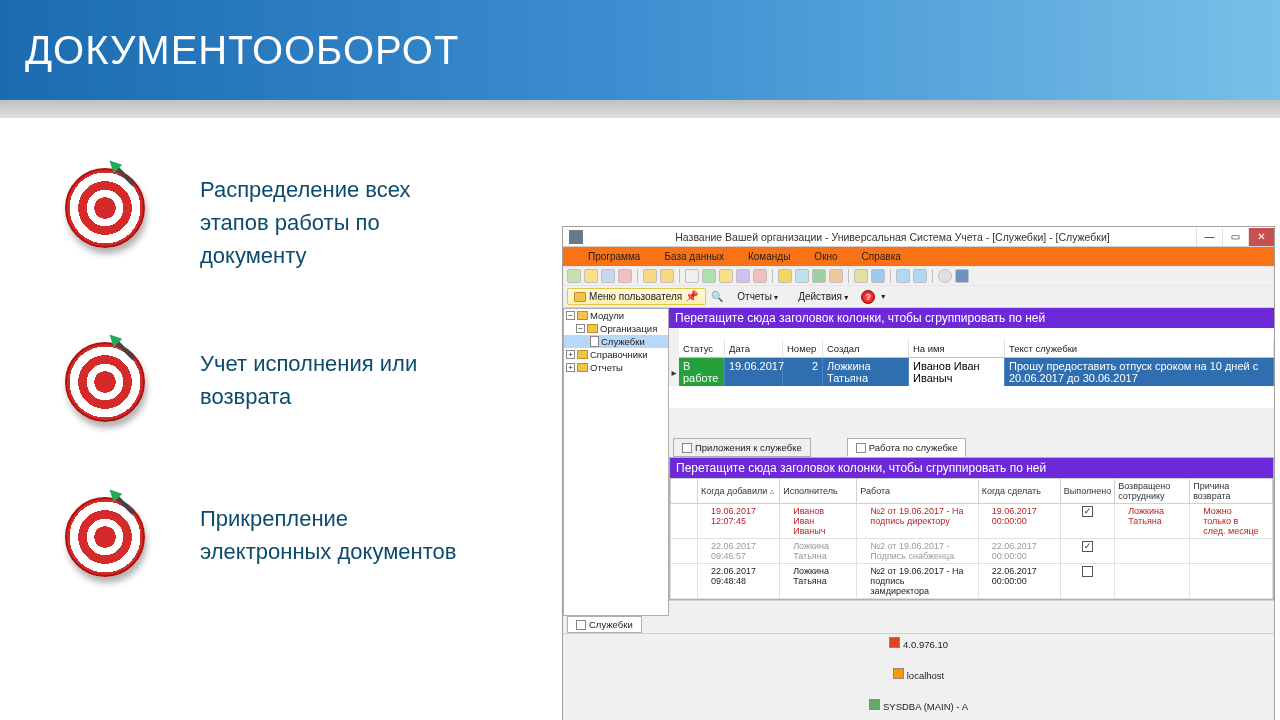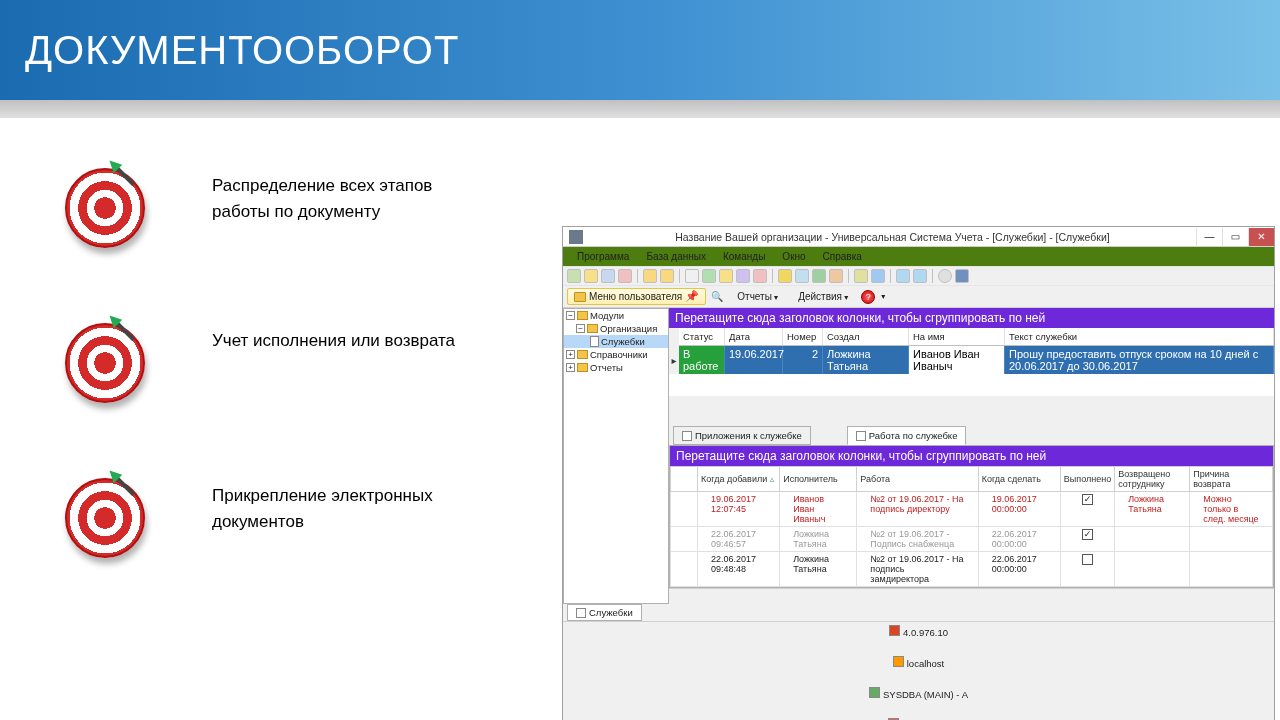--- a/index.html
+++ b/index.html
@@ -9,31 +9,31 @@
 .slide-divider { height: 18px; background: linear-gradient(180deg, #c0c0c0 0%, #e0e0e0 100%); }
 
 .content { display: flex; }
 .bullets { width: 520px; padding: 50px 10px 0 65px; }
 .bullet-row { display: flex; align-items: flex-start; margin-bottom: 70px; }
 .bullet-icon { width: 85px; height: 85px; flex-shrink: 0; position: relative; margin-right: 50px; }
 .target { position: absolute; width: 80px; height: 80px; border-radius: 50%; background: radial-gradient(circle, #d42a2a 0 20%, #fff 20% 34%, #d42a2a 34% 50%, #fff 50% 66%, #d42a2a 66% 80%, #fff 80% 100%); border: 2px solid #b01010; box-shadow: 2px 6px 6px rgba(0,0,0,0.3); }
 .dart { position: absolute; top: -12px; right: -5px; width: 50px; height: 50px; transform: rotate(-45deg); }
 .dart::before { content: ""; position: absolute; width: 4px; height: 30px; background: #444; left: 50%; transform: translateX(-50%); }
 .dart::after { content: ""; position: absolute; top: -4px; left: 50%; transform: translateX(-50%); border-left: 6px solid transparent; border-right: 6px solid transparent; border-bottom: 12px solid #2a5; }
-.bullet-text { font-size: 17px; color: #000000; line-height: 1.5; padding-top: 5px; max-width: 280px; margin-left: 12px; }
+.bullet-text { font-size: 22px; color: #0c4a6e; line-height: 1.5; padding-top: 5px; max-width: 280px; }
 
 .app-window { position: absolute; top: 226px; left: 562px; width: 713px; border: 1px solid #a0a0a0; background: #f0f0f0; font-size: 10px; color: #222; }
 .titlebar { display: flex; align-items: center; height: 20px; background: #fff; border-bottom: 1px solid #d0d0d0; }
 .titlebar-icon { width: 14px; height: 14px; background: #6a7a8a; margin: 0 6px; }
 .titlebar-text { flex: 1; text-align: center; font-size: 10.5px; color: #333; }
 .win-btns { display: flex; }
 .win-btn { width: 26px; height: 18px; display: flex; align-items: center; justify-content: center; font-size: 10px; border-left: 1px solid #e0e0e0; }
 .win-close { background: #c75050; color: #fff; }
 
-.menubar { display: flex; gap: 5px; padding: 2px 8px; background: #4d7c0f; }
+.menubar { display: flex; gap: 12px; padding: 2px 19px; background: #f97316; }
 .menubar span { padding: 2px 6px; }
 
 .toolbar { display: flex; gap: 3px; padding: 2px 4px; background: #f0f0f0; border-top: 1px solid #e6e6e6; border-bottom: 1px solid #e6e6e6; align-items: center; }
 .tb-icon { width: 14px; height: 14px; border: 1px solid #c0c0c0; border-radius: 2px; display: inline-block; }
 .tb-sep { width: 1px; height: 14px; background: #c0c0c0; margin: 0 2px; }
 
 .subbar { display: flex; align-items: center; padding: 2px 4px; gap: 6px; background: #f0f0f0; border-bottom: 1px solid #d0d0d0; }
 .user-menu-btn { display: flex; align-items: center; gap: 3px; background: linear-gradient(#fffbe6,#fff0b0); border: 1px solid #e6c640; padding: 1px 6px; border-radius: 2px; }
 .folder-mini { width: 12px; height: 10px; background: #f3c34a; border: 1px solid #c09020; border-radius: 1px; }
 .pin-icon { font-size: 11px; color: #4a7; }
@@ -47,21 +47,21 @@
 .tree-indent1 { padding-left: 12px; }
 .tree-indent2 { padding-left: 26px; }
 .tree-selected { background: #b8d8f8; }
 .expander { width: 9px; height: 9px; border: 1px solid #888; font-size: 8px; line-height: 7px; text-align: center; background: #fff; }
 .folder-ico { width: 11px; height: 9px; background: #f3c34a; border: 1px solid #c09020; }
 .doc-ico { width: 9px; height: 11px; background: #fff; border: 1px solid #888; }
 
 .main-panel { flex: 1; display: flex; flex-direction: column; }
 .group-bar { background: #6d28d9; color: #fff; padding: 3px 6px; font-size: 12px; }
 .grid-header { display: flex; background: #fff; border-bottom: 1px solid #c0c0c0; }
-.grid-header div { padding: 3px 4px; border-right: 1px solid #e0e0e0; font-size: 9.5px; }
+.grid-header div { padding: 3px 4px; border-right: 1px solid #e0e0e0; font-size: 9.5px; margin-top: 12px; }
 .gh-status{width:46px}.gh-date{width:58px}.gh-num{width:40px}.gh-creator{width:86px}.gh-to{width:96px}.gh-text{flex:1}
 .grid-row { display: flex; background: #2f6fb0; color: #fff; font-size: 11px; }
 .grid-row div { padding: 2px 4px; border-right: 1px solid #4a85c4; }
 .gr-status{width:46px;background:#25a03a}.gr-date{width:58px}.gr-num{width:40px;text-align:right}.gr-creator{width:86px}.gr-to{width:96px;background:#fff;color:#000}.gr-text{flex:1}
 .row-marker { width: 10px; background: #f0f0f0; display:flex;align-items:center;justify-content:center;color:#333;}
 .grid-blank { height: 22px; background: #fff; }
 .search-hint { background: #fff; color: #999; padding: 3px 6px; font-size: 9px; border-top: 1px solid #d0d0d0; border-bottom: 1px solid #d0d0d0; }
 
 .gap { height: 30px; background: #f0f0f0; }
 

